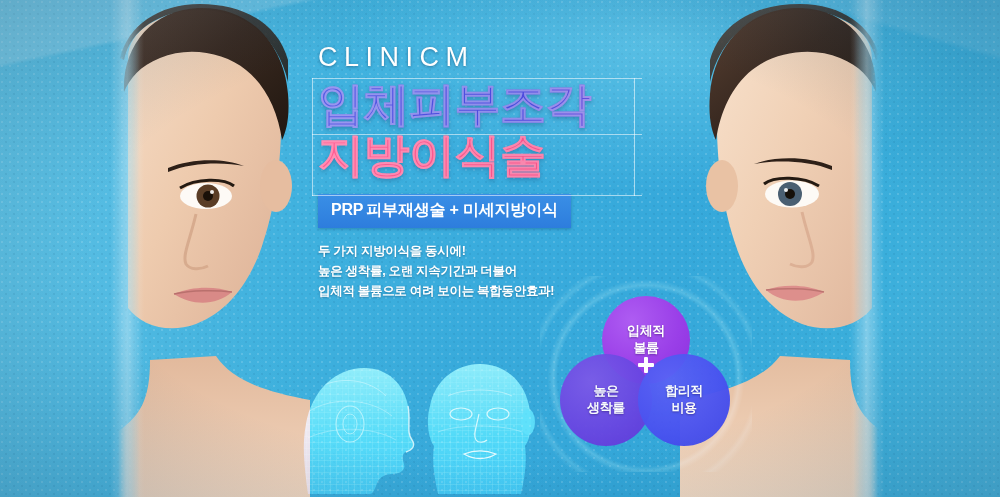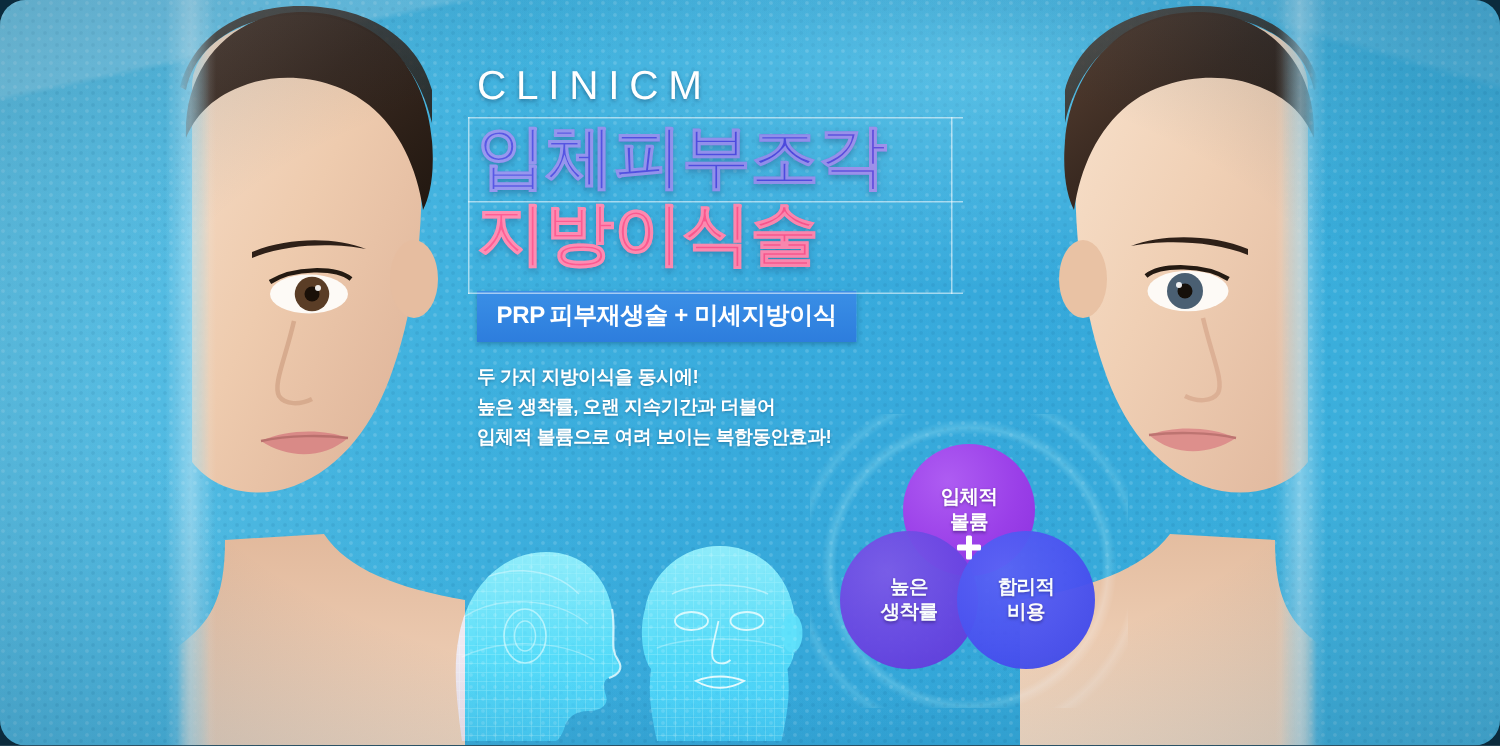--- a/index.html
+++ b/index.html
@@ -3,21 +3,20 @@
 <meta charset="utf-8">
 <style>
   html,body{margin:0;padding:0;background:#0b2b3d;}
   body{font-family:"Liberation Sans","DejaVu Sans",sans-serif;}
 
   #banner{
     position:relative;width:1000px;height:497px;overflow:hidden;
     background:
       radial-gradient(ellipse 70% 90% at 50% 45%, rgba(60,175,225,.55) 0%, rgba(60,175,225,0) 62%),
       linear-gradient(105deg,#63c3e4 0%,#53bbe2 16%,#3fb1dd 34%,#36a8d9 50%,#33a6d8 66%,#3aaedb 84%,#4fb9e1 100%);
-    border-radius: 17px;
   }
 
   
   #tex{
     position:absolute;inset:0;
     background-image:
       radial-gradient(circle at 2px 2px, rgba(255,255,255,.17) 0.9px, rgba(255,255,255,0) 1.6px),
       radial-gradient(circle at 6px 6px, rgba(10,70,110,.10) 0.9px, rgba(10,70,110,0) 1.6px);
     background-size:8px 8px,8px 8px;
     opacity:.85;

